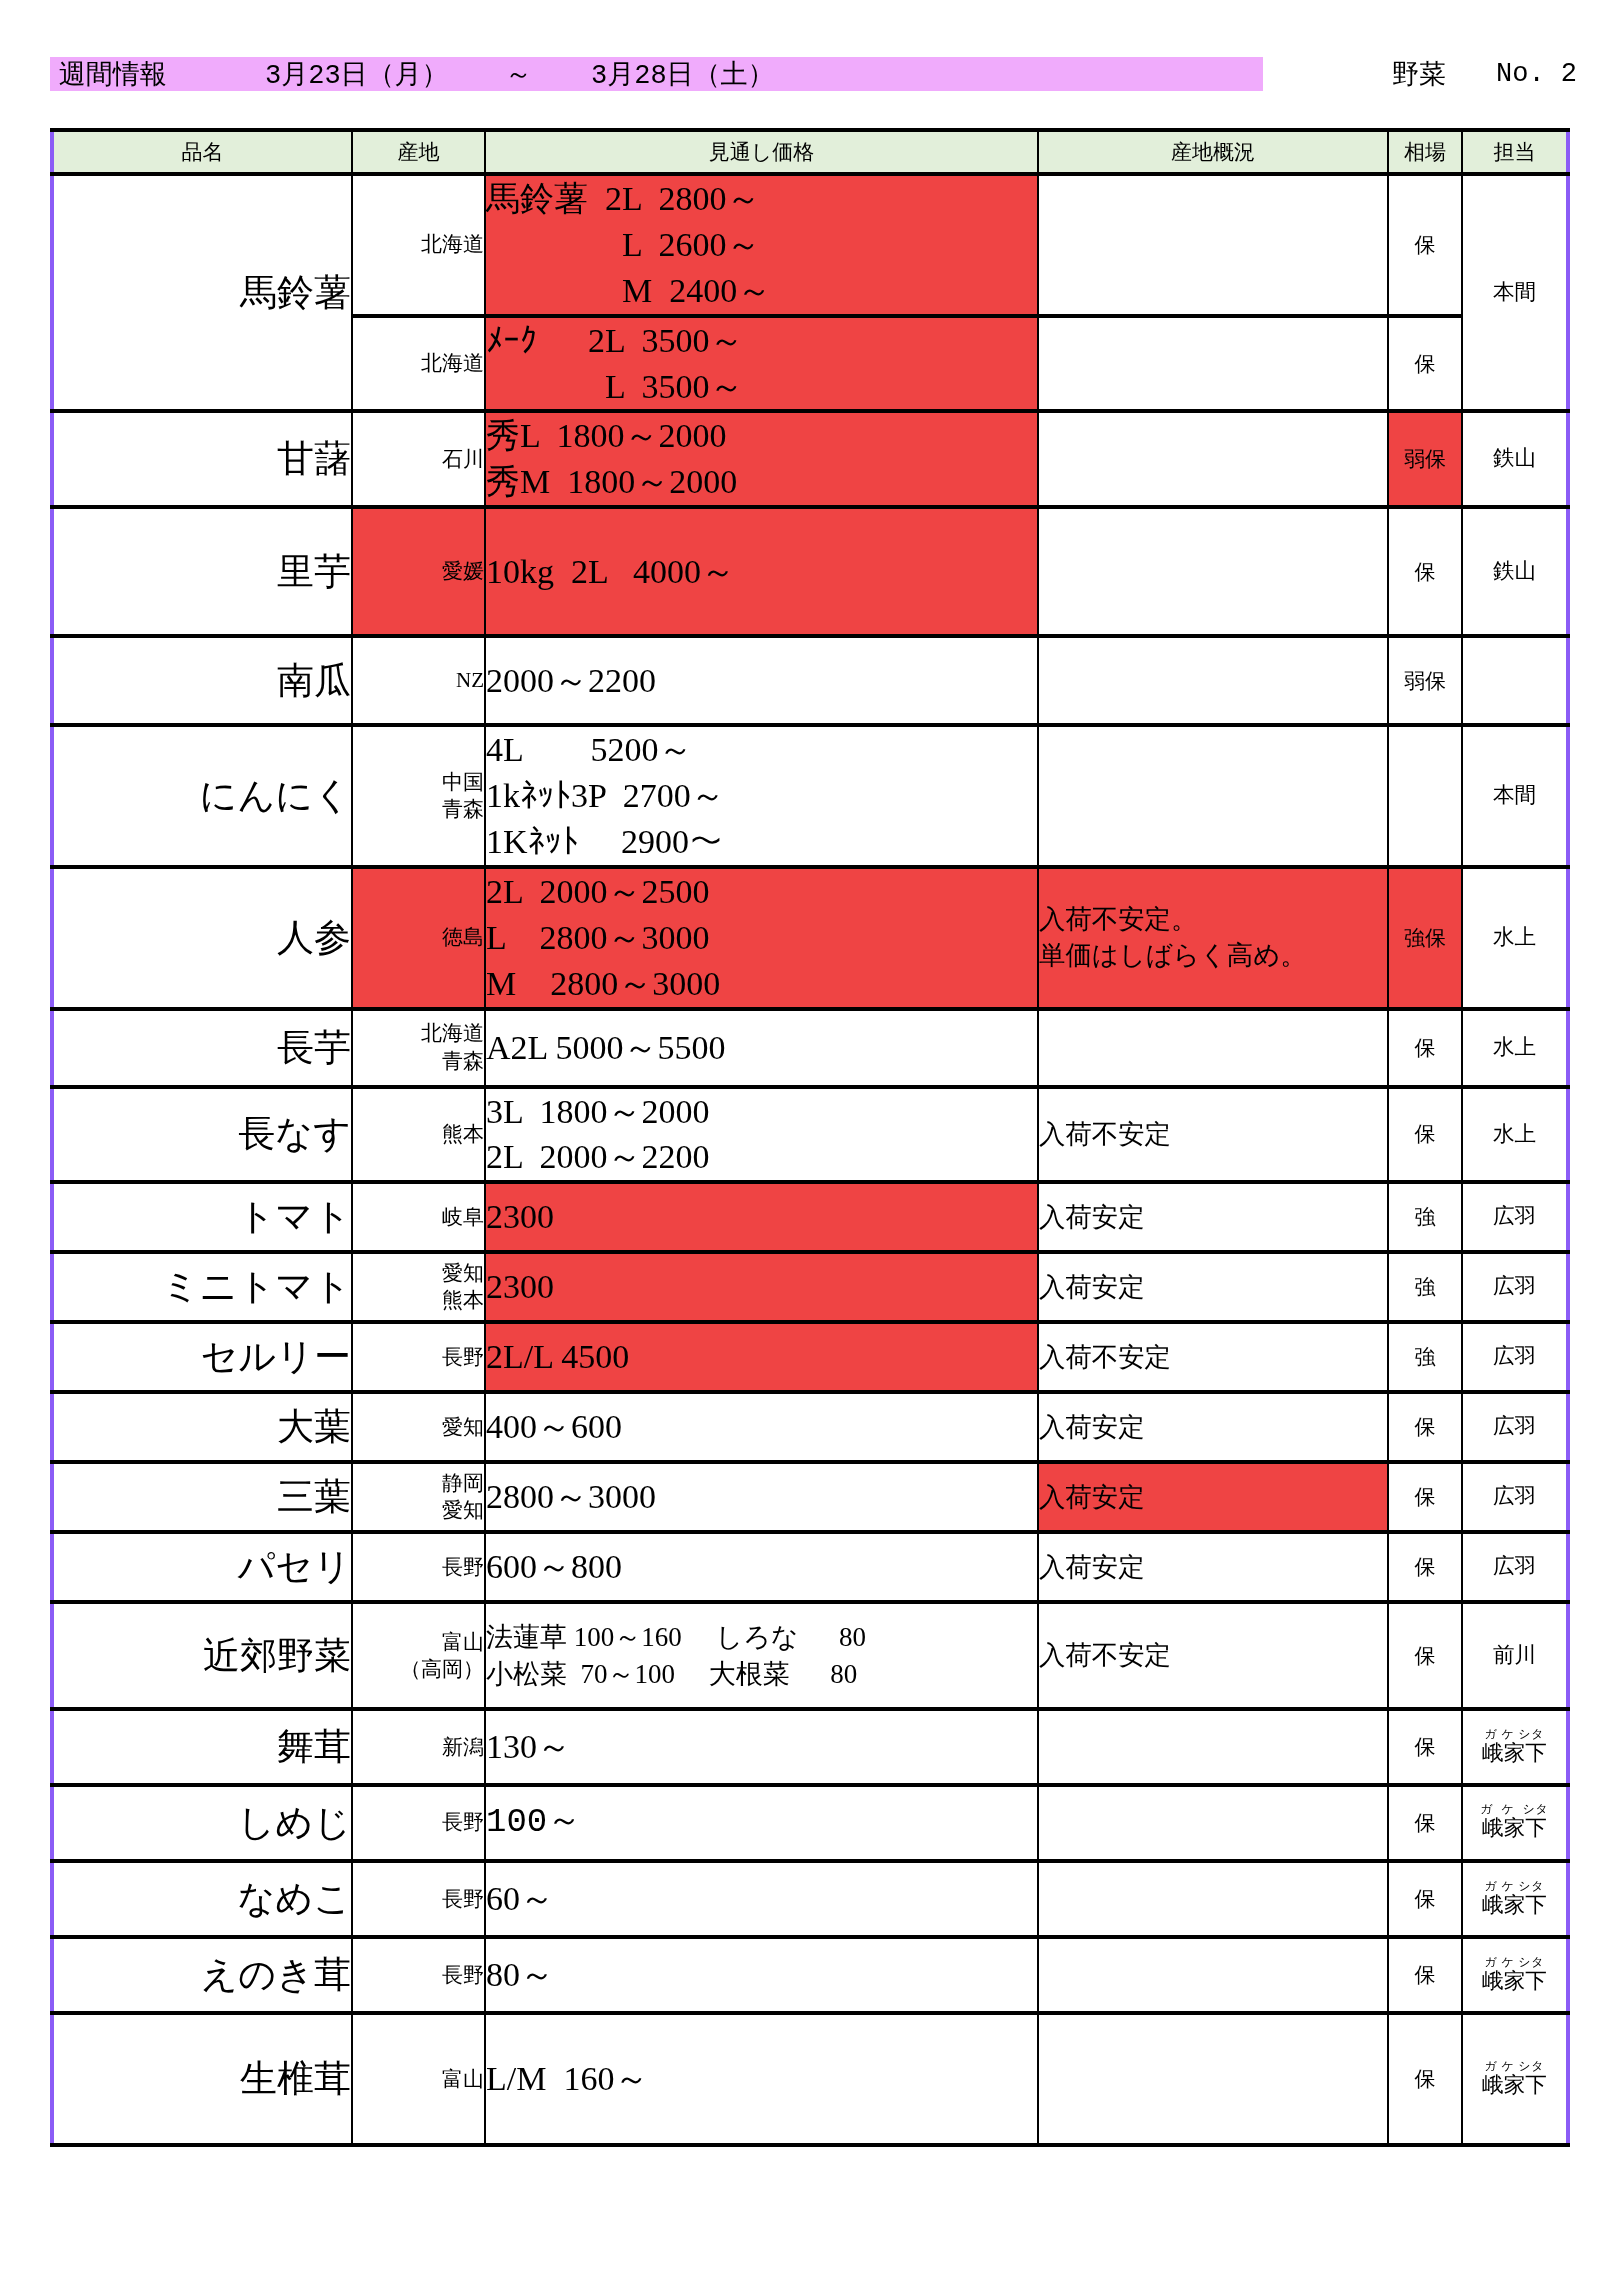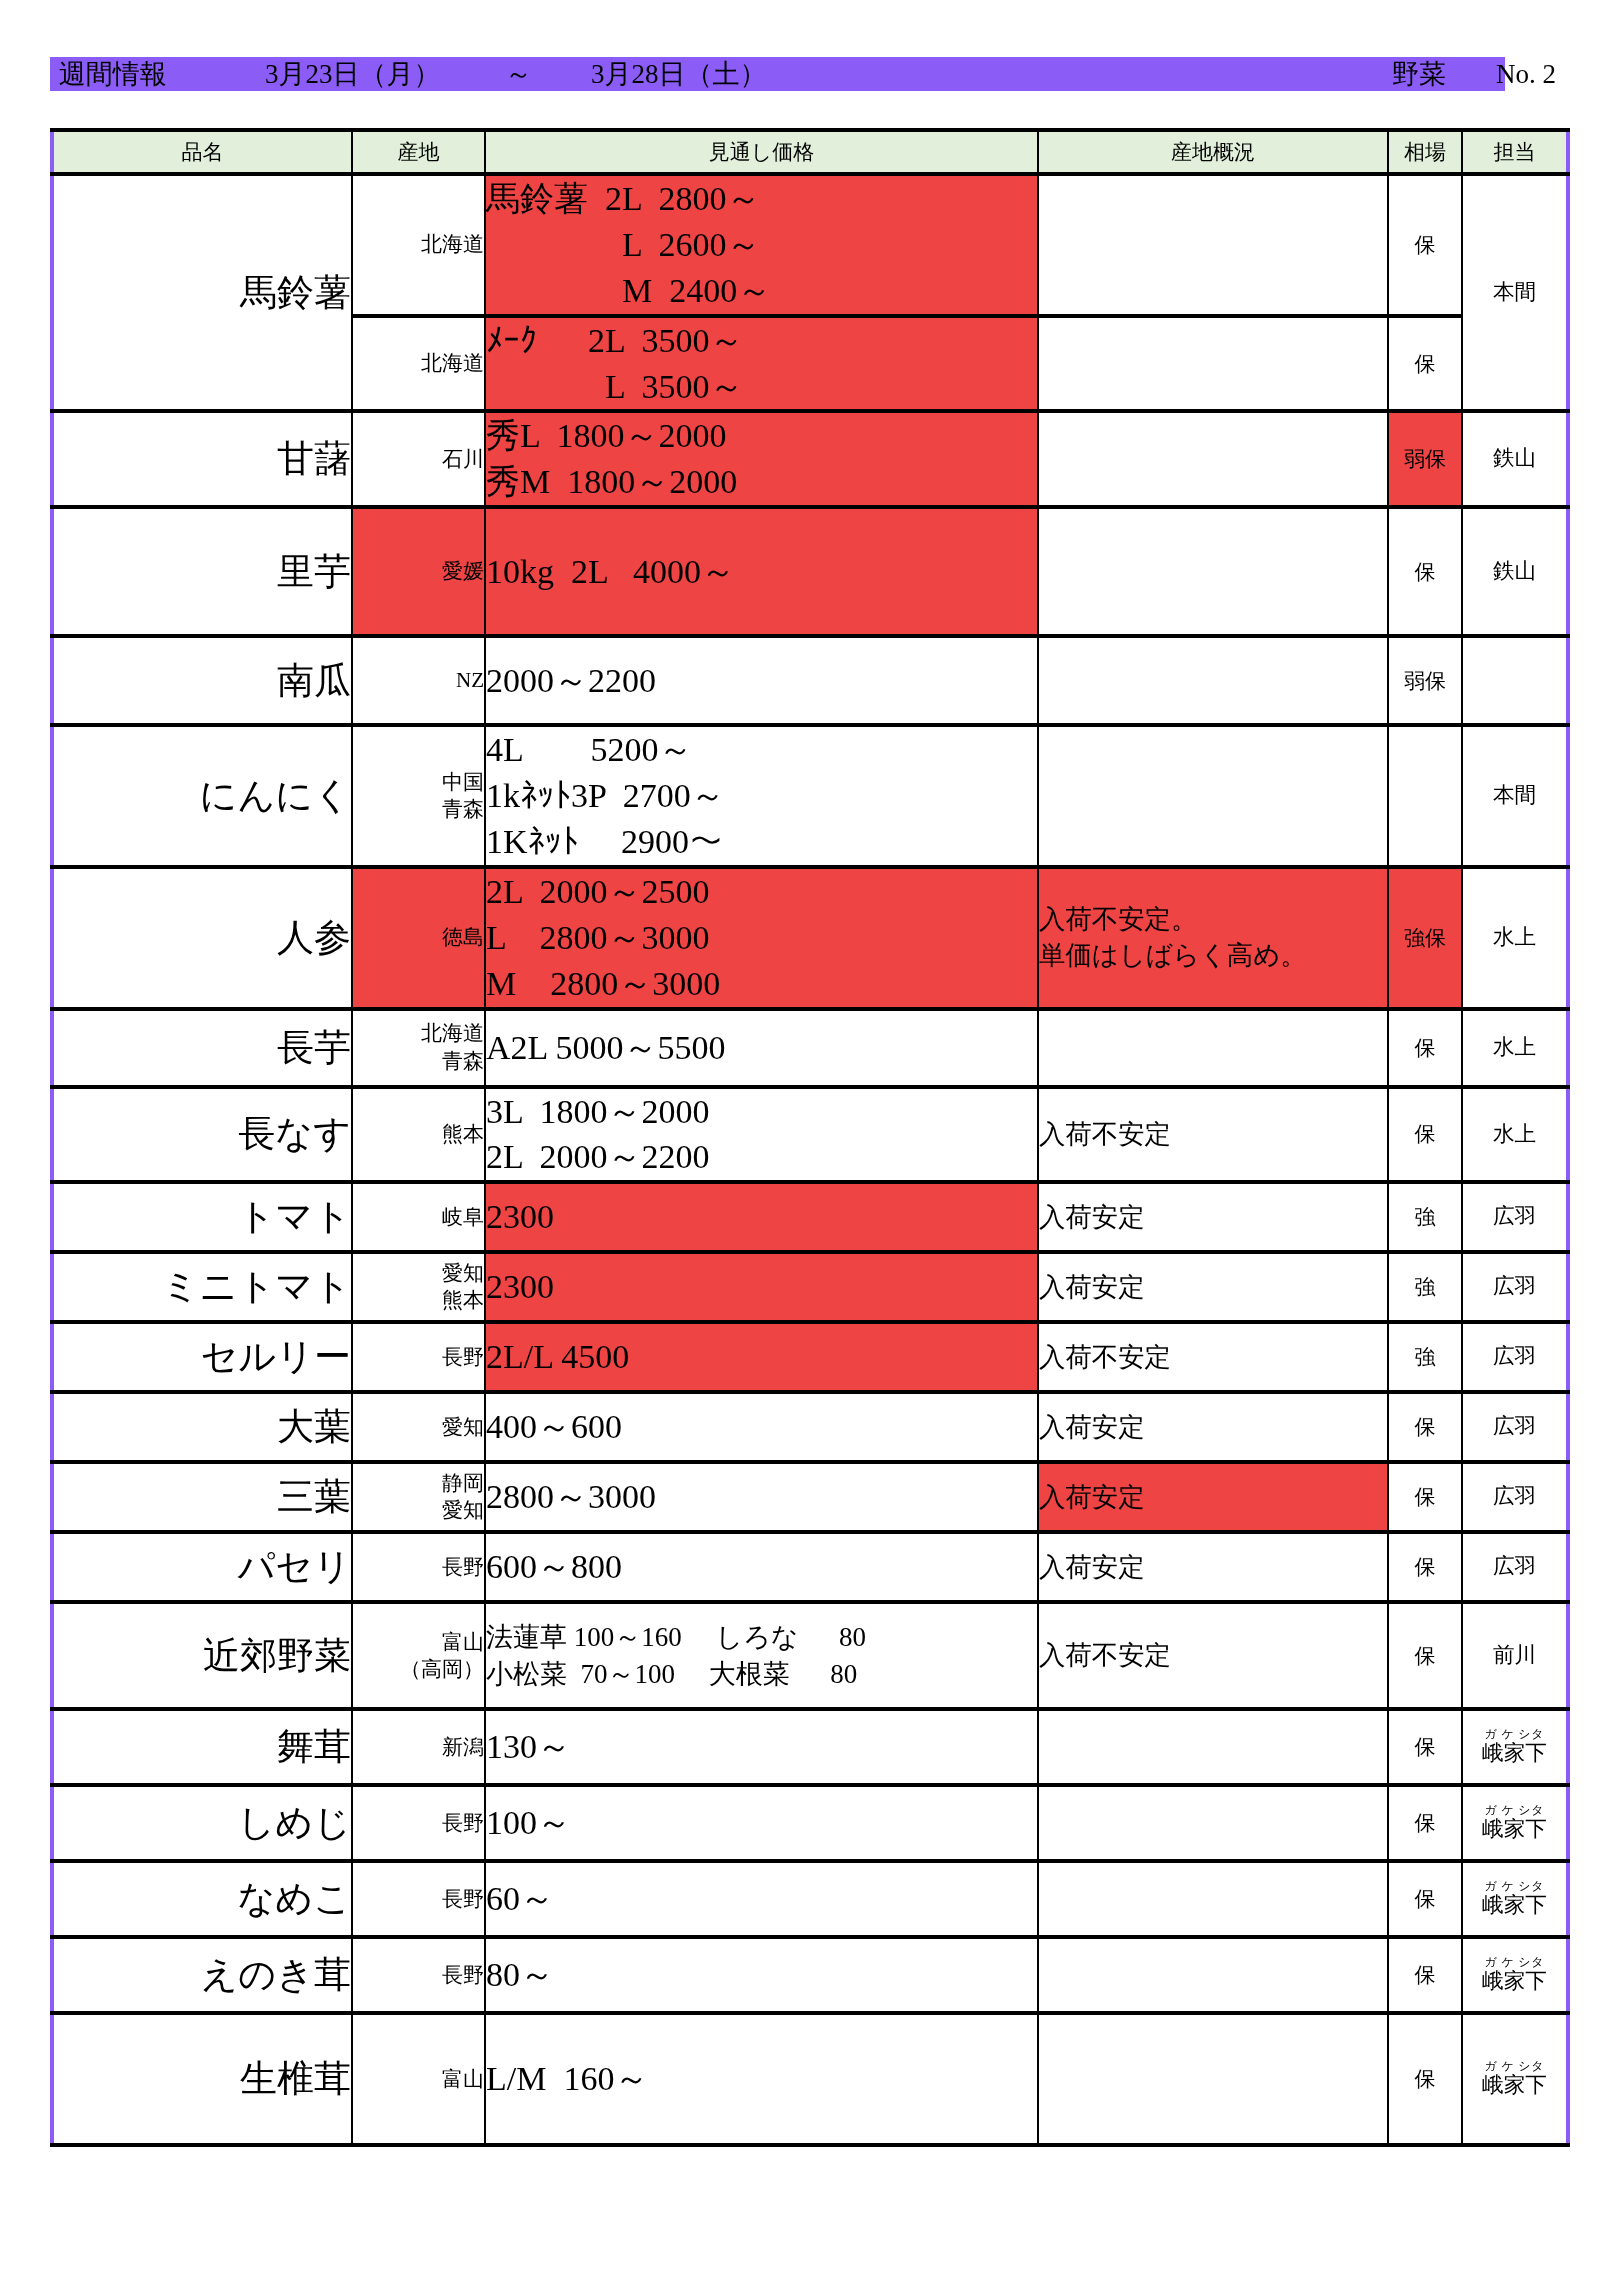--- a/index.html
+++ b/index.html
@@ -2,22 +2,23 @@
 <html style="font-size:13px"><head>
 <meta charset="utf-8">
 <style>
   html,body{margin:0;padding:0;}
   body{
     width:1621px;height:2295px;background:#ffffff;position:relative;
     font-family:"Liberation Serif","DejaVu Serif",serif;color:#000;
   }
   
   .titlebar{
-    position:absolute;left:50px;top:57px;width:1455px;height:34px;
-    background:#8b5cf6;
+    position:absolute;left:50px;top:57px;width:1213px;height:34px;
+    background:#f0abfc;
+    font-family:Liberation Mono, monospace;
   }
   .titlebar span{
     position:absolute;top:50%;transform:translateY(-50%);
     font-size:27px;white-space:nowrap;
   }
   .tb-label{left:8.8px;}
   .tb-date-from{left:215px;}
   .tb-tilde{left:455px;}
   .tb-date-to{left:541px;}
   .tb-category{left:1342px;}
@@ -242,21 +243,21 @@
       <td class="c-origin">新潟</td>
       <td class="c-price">130～</td>
       <td class="c-overview"></td>
       <td class="c-market">保</td>
       <td class="c-tanto">
         <div class="ruby-line">ガ ケ シタ</div>
         <div>峨家下</div>
       </td>
     </tr>
 
-    <tr style="height:76px;">
+    <tr style="height:76px;font-family:Liberation Mono, monospace;">
       <td class="c-name">しめじ</td>
       <td class="c-origin">長野</td>
       <td class="c-price">100～</td>
       <td class="c-overview"></td>
       <td class="c-market">保</td>
       <td class="c-tanto">
         <div class="ruby-line">ガ ケ シタ</div>
         <div>峨家下</div>
       </td>
     </tr>

